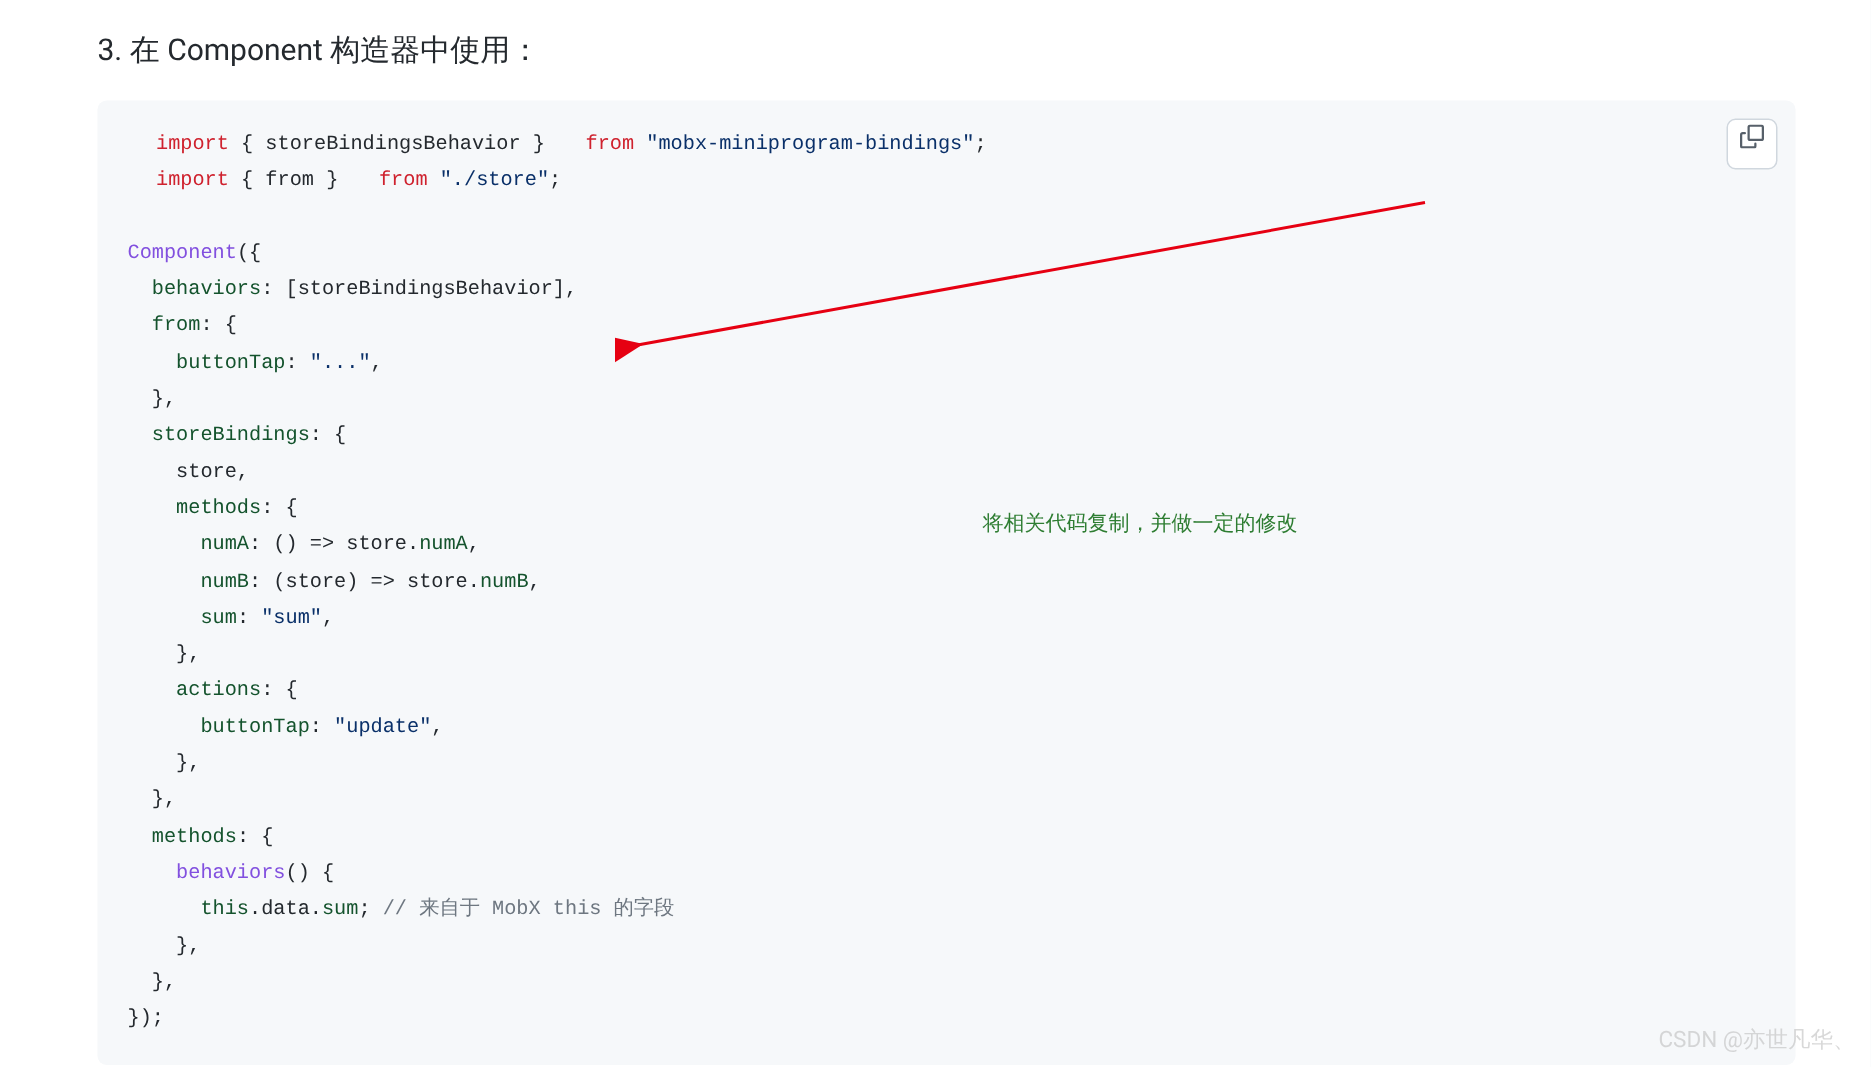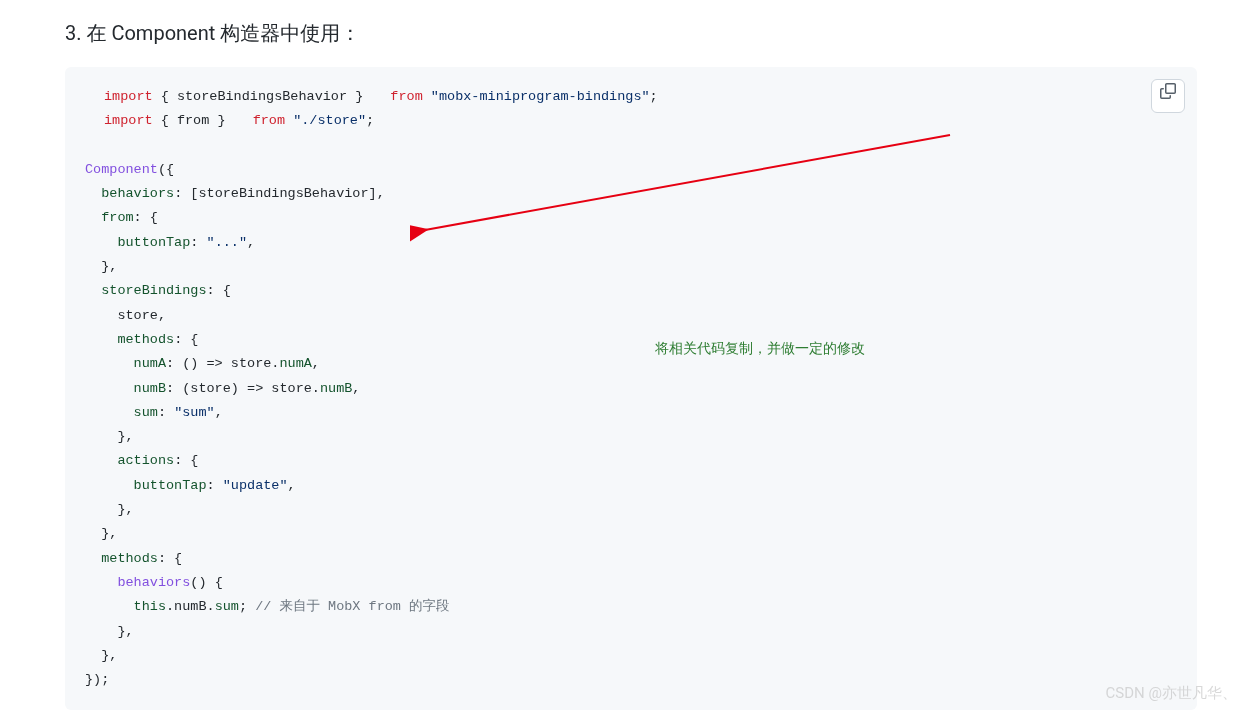--- a/index.html
+++ b/index.html
@@ -113,21 +113,21 @@
 <span class="prop">      numA</span><span class="plain">: () =&gt; store.</span><span class="prop">numA</span><span class="punc">,</span>
 <span class="prop">      numB</span><span class="plain">: (store) =&gt; store.</span><span class="prop">numB</span><span class="punc">,</span>
 <span class="prop">      sum</span><span class="punc">: </span><span class="str">"sum"</span><span class="punc">,</span>
 <span class="punc">    },</span>
 <span class="prop">    actions</span><span class="punc">: {</span>
 <span class="prop">      buttonTap</span><span class="punc">: </span><span class="str">"update"</span><span class="punc">,</span>
 <span class="punc">    },</span>
 <span class="punc">  },</span>
 <span class="prop">  methods</span><span class="punc">: {</span>
 <span class="fn">    behaviors</span><span class="punc">() {</span>
-<span class="prop">      this</span><span class="plain">.numB.</span><span class="prop">sum</span><span class="punc">; </span><span class="cmt">// 来自于 MobX from 的字段</span>
+<span class="prop">      this</span><span class="plain">.data.</span><span class="prop">sum</span><span class="punc">; </span><span class="cmt">// 来自于 MobX this 的字段</span>
 <span class="punc">    },</span>
 <span class="punc">  },</span>
 <span class="punc">});</span></pre>
   </div>
 
   <svg class="arrow-svg" width="560" height="120">
     <defs>
       <marker id="arrowhead" markerWidth="12" markerHeight="10" refX="2" refY="5" orient="auto">
         <polygon points="12 0, 0 5, 12 10" fill="#e60012"></polygon>
       </marker>

